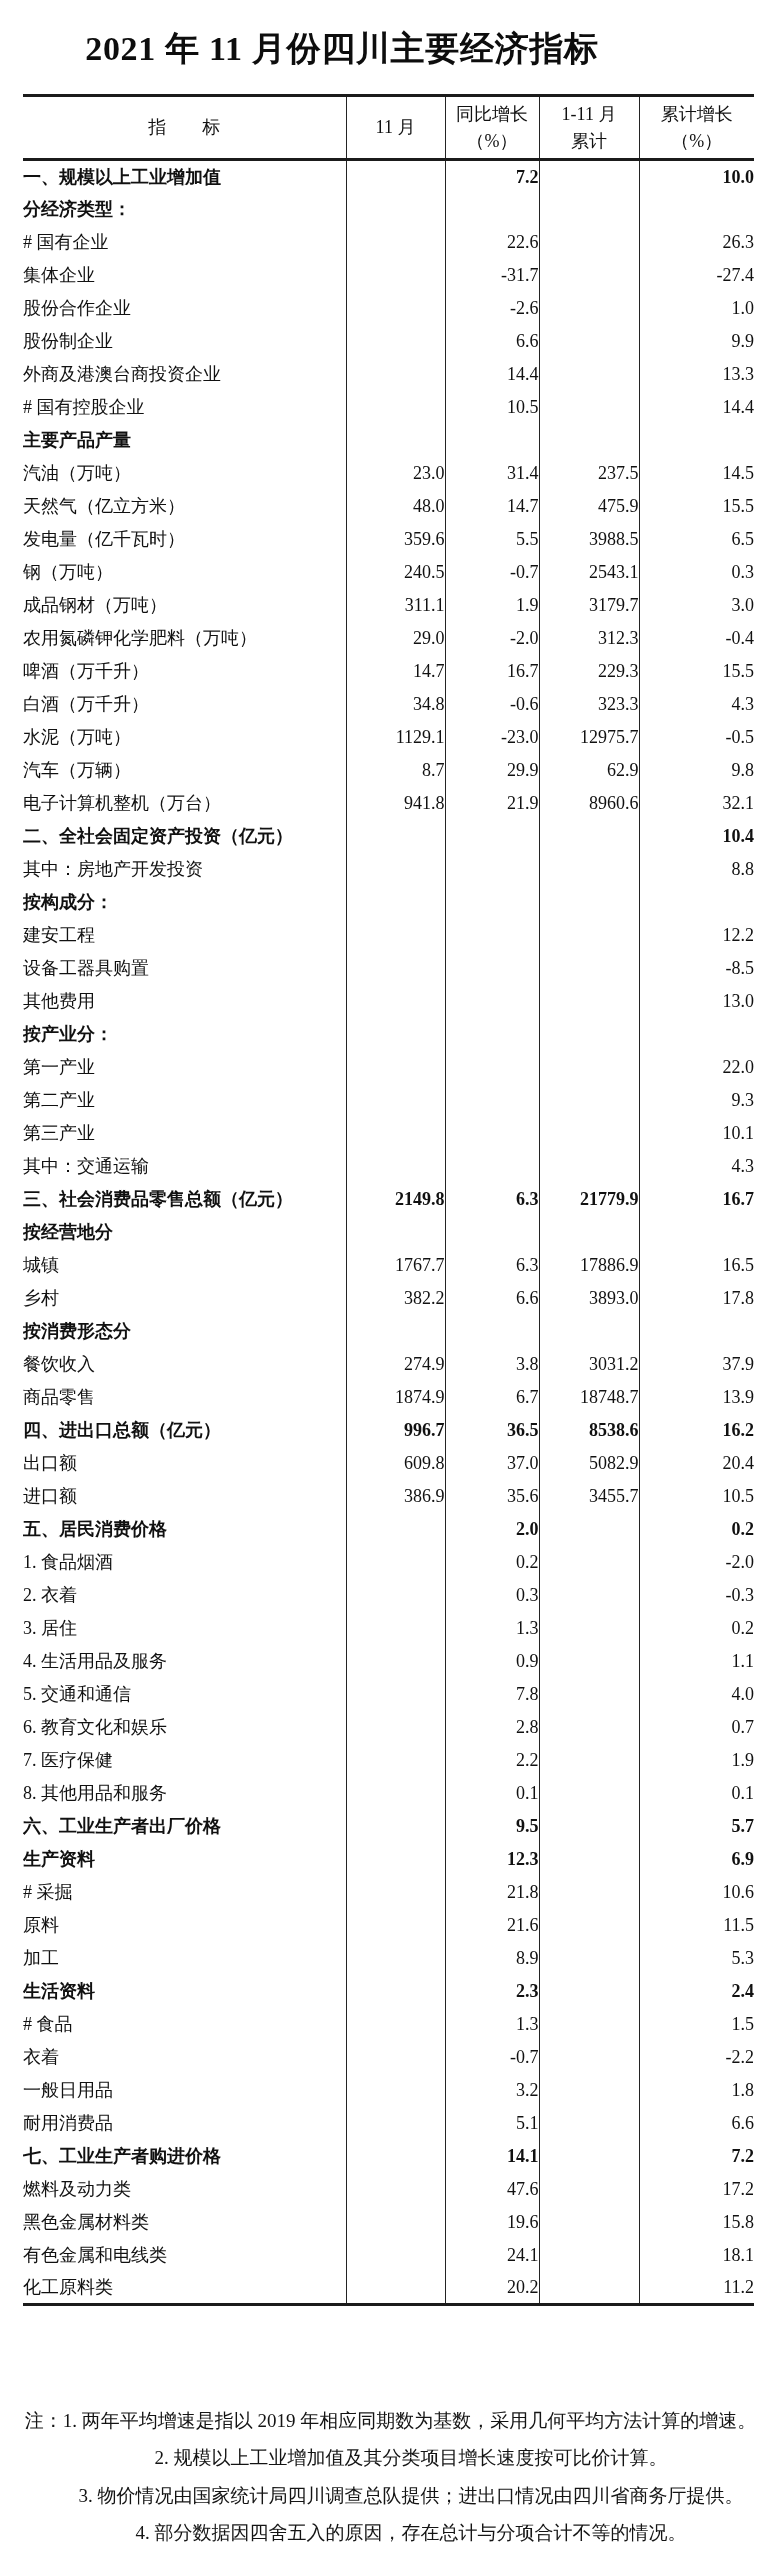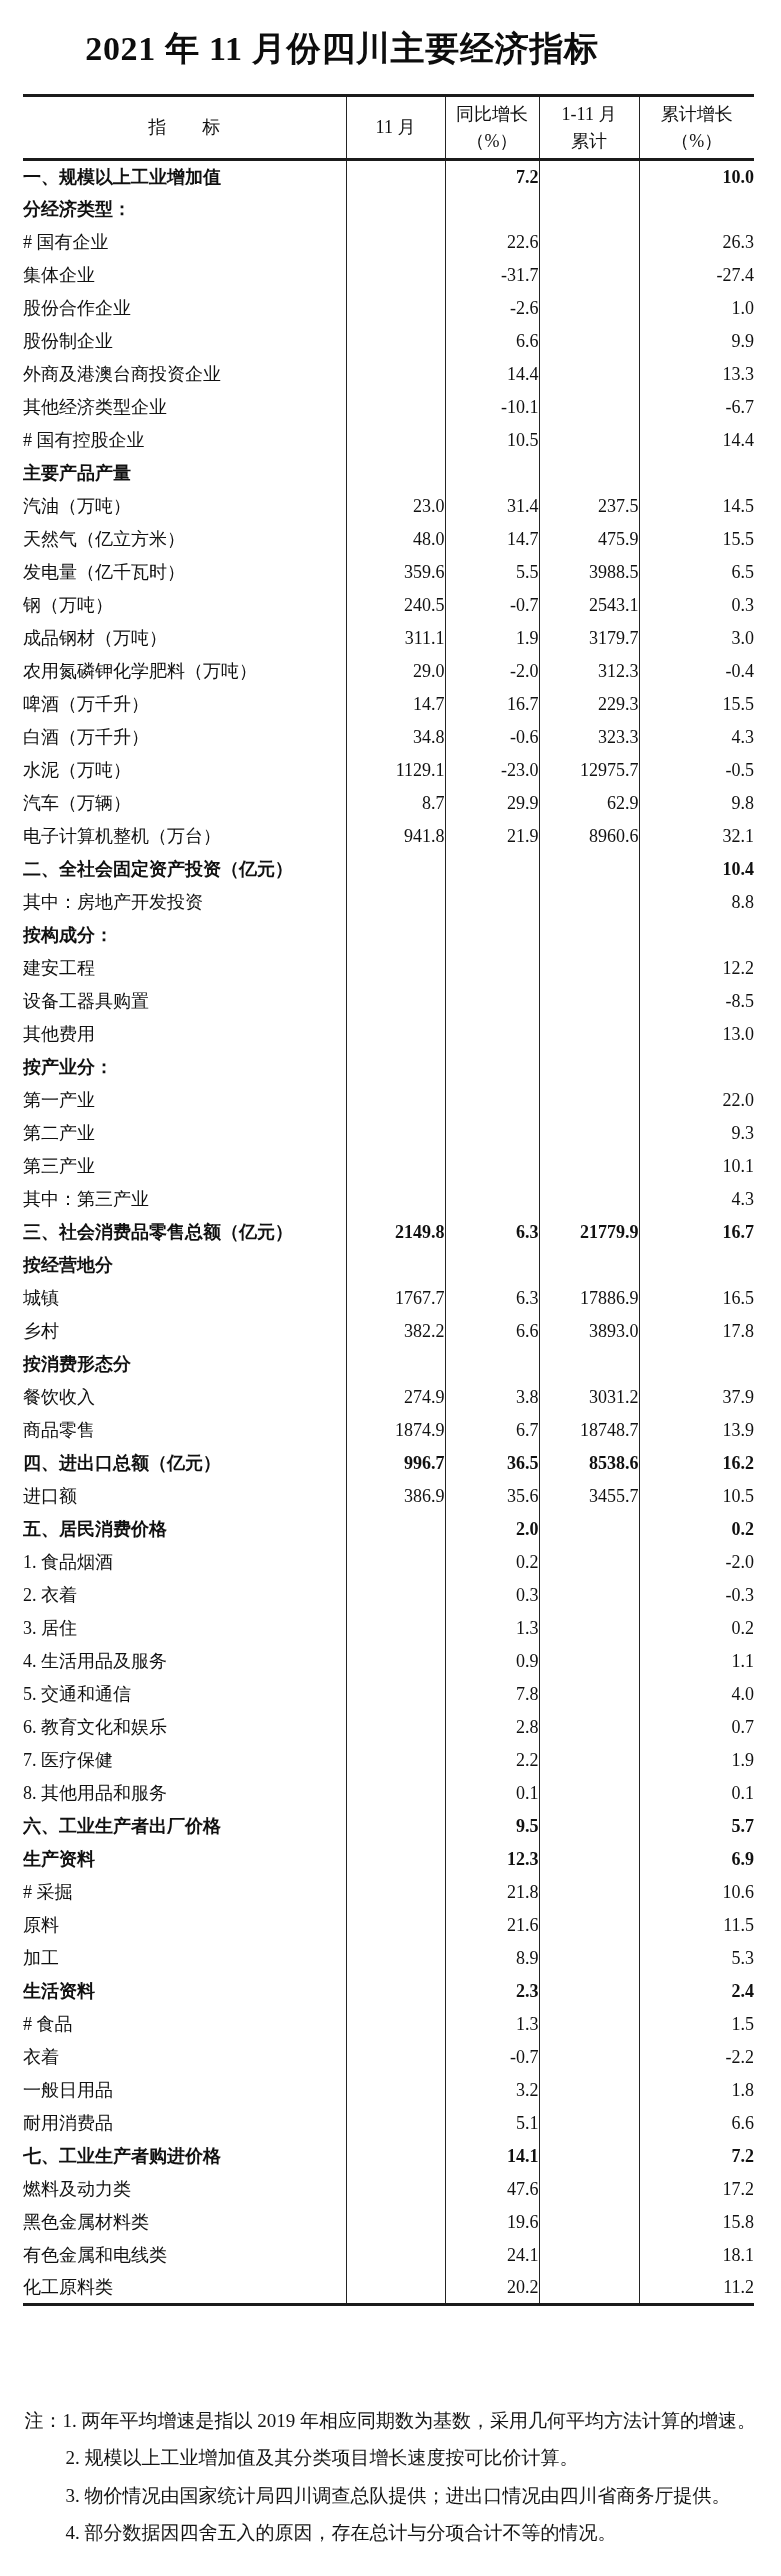--- a/index.html
+++ b/index.html
@@ -52,21 +52,21 @@
   td.c-num { text-align: right; padding-right: 7.2px; }
   tr.bold td { font-weight: bold; }
 
   td.ind0 { padding-left: 8.7px; }
   td.ind1 { padding-left: 45px; }
   td.ind2 { padding-left: 60px; }
   td.ind3 { padding-left: 80px; }
 
   .notes {
     position: absolute; left: 24.6px; top: 2410px; width: 732px;
-    font-size: 19px; color: #141414;
+    font-size: 19px; color: #141414; text-align: center;
   }
   .note-line { line-height: 22.4px; margin-bottom: 15px; white-space: nowrap; }
   .note-line.cont { margin-left: 41px; }
 </style>
 </head>
 <body>
 
 <div class="page">
 
   <div class="title">2021 年 11 月份四川主要经济指标</div>
@@ -145,27 +145,20 @@
           <td class="c-num">9.9</td>
         </tr>
         <tr>
           <td class="c-label ind2">外商及港澳台商投资企业</td>
           <td class="c-num"></td>
           <td class="c-num">14.4</td>
           <td class="c-num"></td>
           <td class="c-num">13.3</td>
         </tr>
         <tr>
-          <td class="c-label ind2">其他经济类型企业</td>
-          <td class="c-num"></td>
-          <td class="c-num">-10.1</td>
-          <td class="c-num"></td>
-          <td class="c-num">-6.7</td>
-        </tr>
-        <tr>
           <td class="c-label ind1"># 国有控股企业</td>
           <td class="c-num"></td>
           <td class="c-num">10.5</td>
           <td class="c-num"></td>
           <td class="c-num">14.4</td>
         </tr>
         <tr class="bold">
           <td class="c-label ind1">主要产品产量</td>
           <td class="c-num"></td>
           <td class="c-num"></td>
@@ -313,21 +306,21 @@
           <td class="c-num">9.3</td>
         </tr>
         <tr>
           <td class="c-label ind2">第三产业</td>
           <td class="c-num"></td>
           <td class="c-num"></td>
           <td class="c-num"></td>
           <td class="c-num">10.1</td>
         </tr>
         <tr>
-          <td class="c-label ind3">其中：第三产业</td>
+          <td class="c-label ind3">其中：交通运输</td>
           <td class="c-num"></td>
           <td class="c-num"></td>
           <td class="c-num"></td>
           <td class="c-num">4.3</td>
         </tr>
         <tr class="bold">
           <td class="c-label ind0">三、社会消费品零售总额（亿元）</td>
           <td class="c-num">2149.8</td>
           <td class="c-num">6.3</td>
           <td class="c-num">21779.9</td>
@@ -374,20 +367,27 @@
           <td class="c-num">6.7</td>
           <td class="c-num">18748.7</td>
           <td class="c-num">13.9</td>
         </tr>
         <tr class="bold">
           <td class="c-label ind0">四、进出口总额（亿元）</td>
           <td class="c-num">996.7</td>
           <td class="c-num">36.5</td>
           <td class="c-num">8538.6</td>
           <td class="c-num">16.2</td>
+        </tr>
+        <tr>
+          <td class="c-label ind1">出口额</td>
+          <td class="c-num">609.8</td>
+          <td class="c-num">37.0</td>
+          <td class="c-num">5082.9</td>
+          <td class="c-num">20.4</td>
         </tr>
         <tr>
           <td class="c-label ind1">进口额</td>
           <td class="c-num">386.9</td>
           <td class="c-num">35.6</td>
           <td class="c-num">3455.7</td>
           <td class="c-num">10.5</td>
         </tr>
         <tr class="bold">
           <td class="c-label ind0">五、居民消费价格</td>

